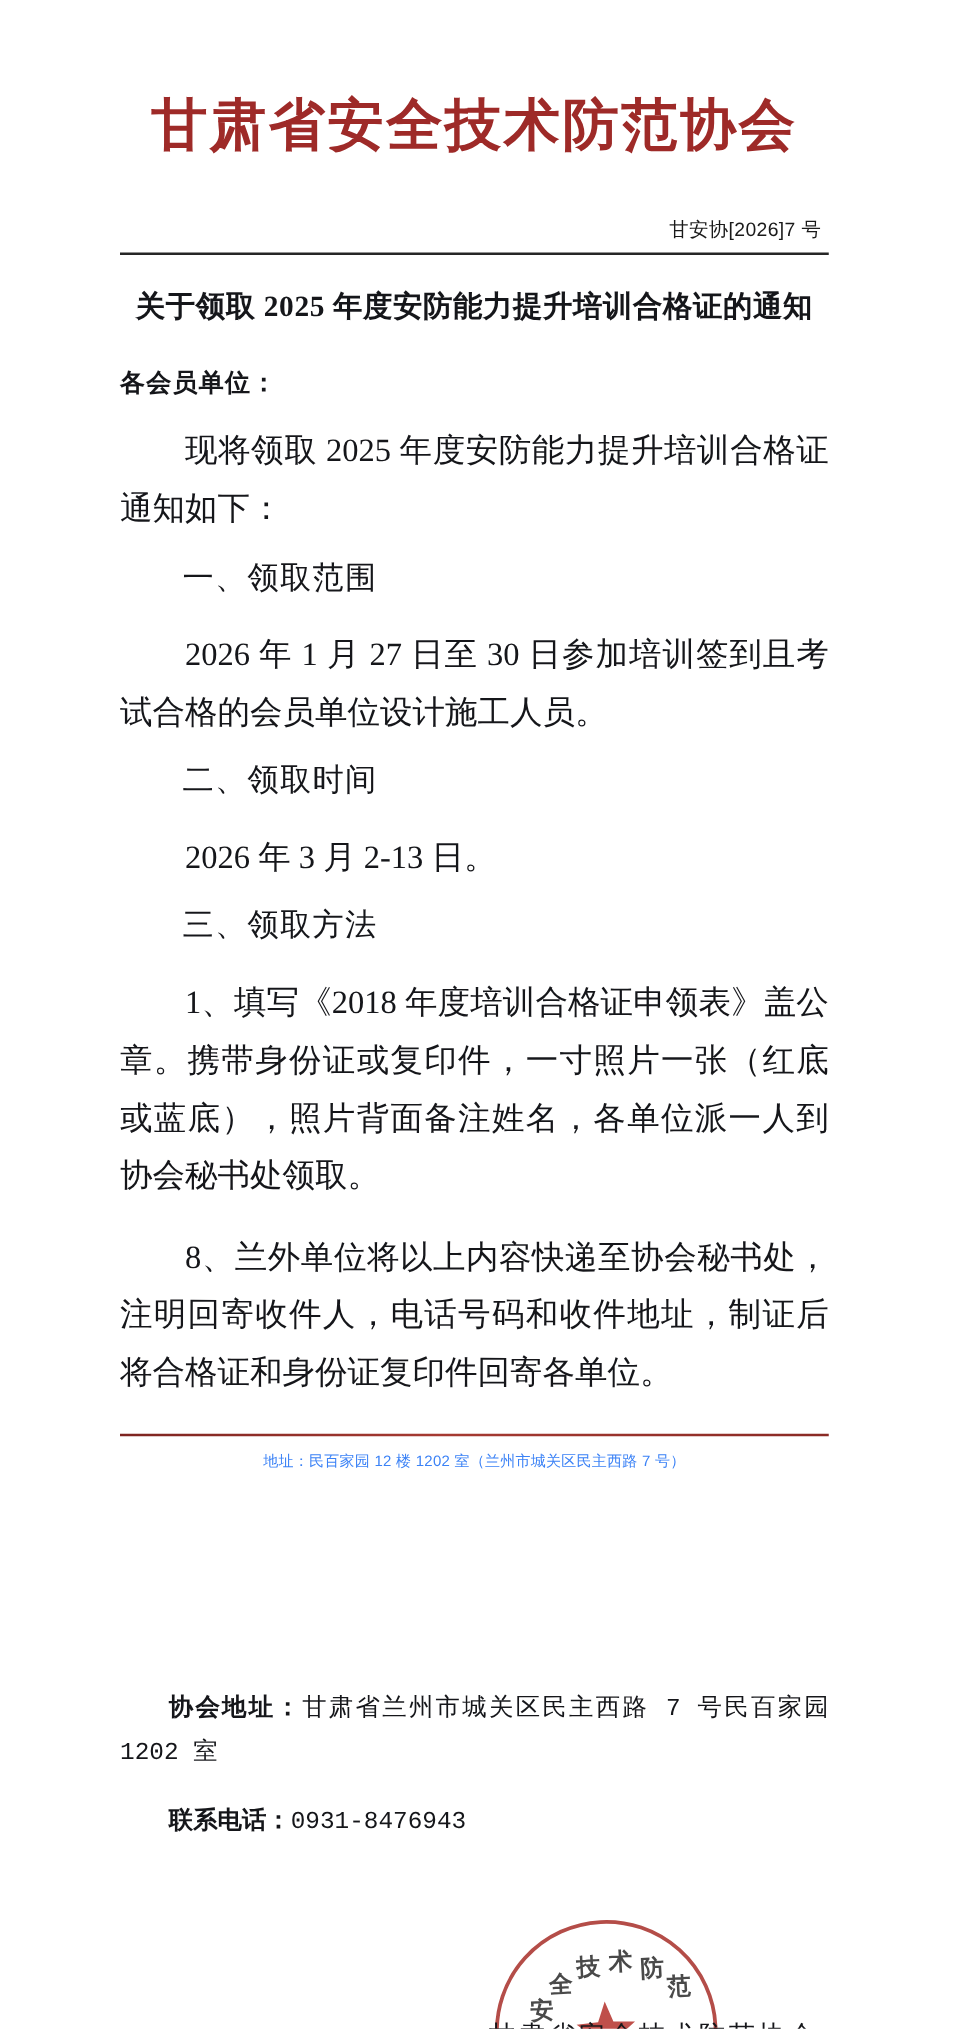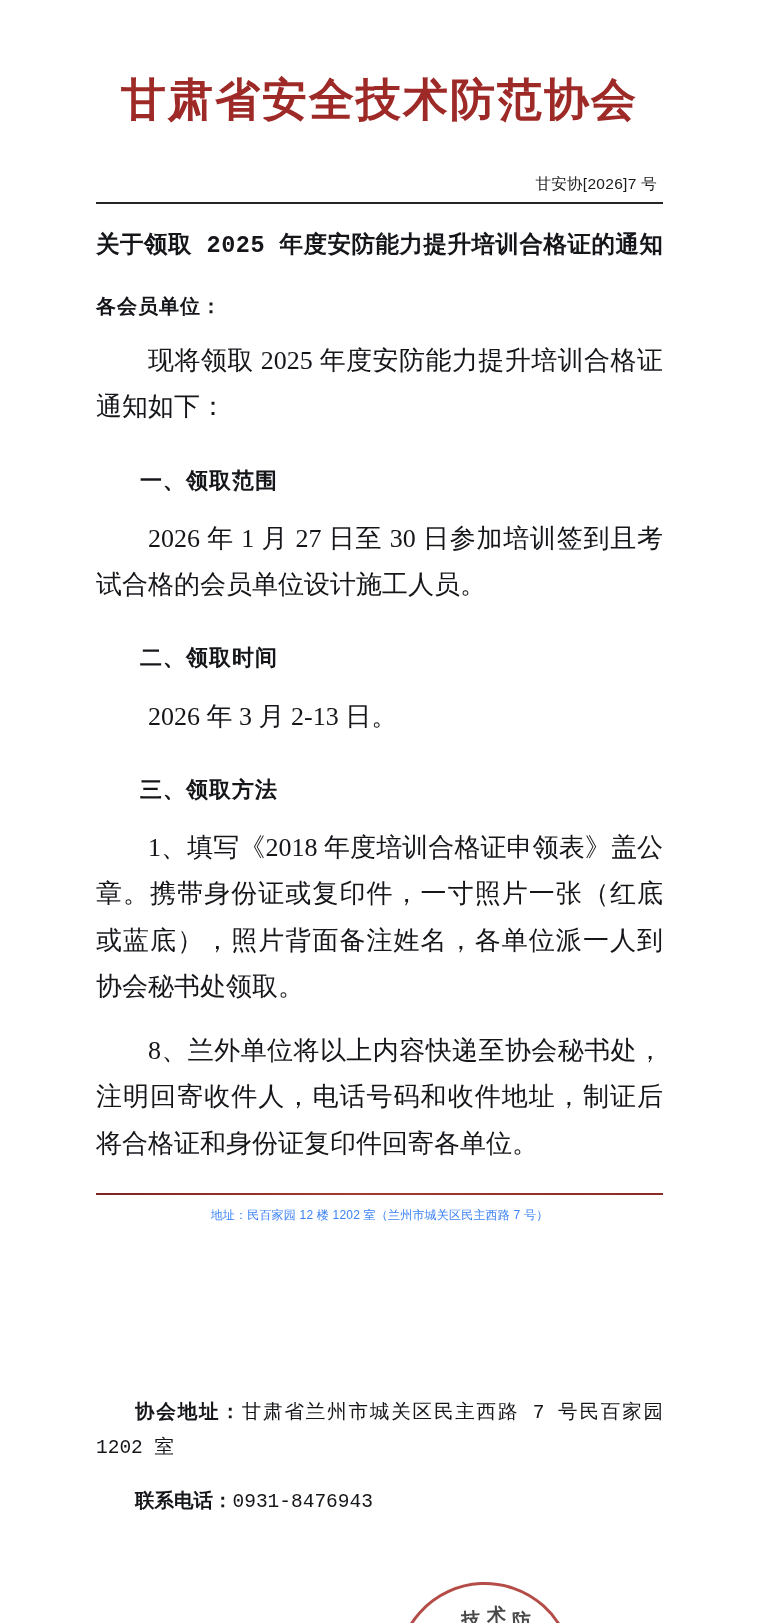--- a/index.html
+++ b/index.html
@@ -66,44 +66,43 @@
 
   
   .doc-title {
     margin-top: 26px;
     text-align: center;
     font-size: 23.5px;
     font-weight: bold;
     letter-spacing: 0.5px;
     line-height: 1.4;
     white-space: nowrap;
-    font-family: Liberation Mono, monospace;
   }
 
   
   .salutation {
     margin-top: 30px;
     font-size: 20px;
     font-weight: bold;
     letter-spacing: 1px;
   }
   .para {
     margin-top: 18px;
     font-size: 26px;
     line-height: 1.78;
     text-align: justify;
     text-justify: inter-ideograph;
   }
   .para.indent {
     text-indent: 2em;
   }
   .section-head {
-    margin-top: 32px;
-    font-size: 22px;
-    font-weight: bold;
+    margin-top: 12px;
+    font-size: 25px;
+    font-weight: normal;
     text-indent: 2em;
     letter-spacing: 1px;
     line-height: 1.6;
   }
 
   
   .addr-footnote {
     margin-top: 12px;
     text-align: center;
     font-size: 12px;

